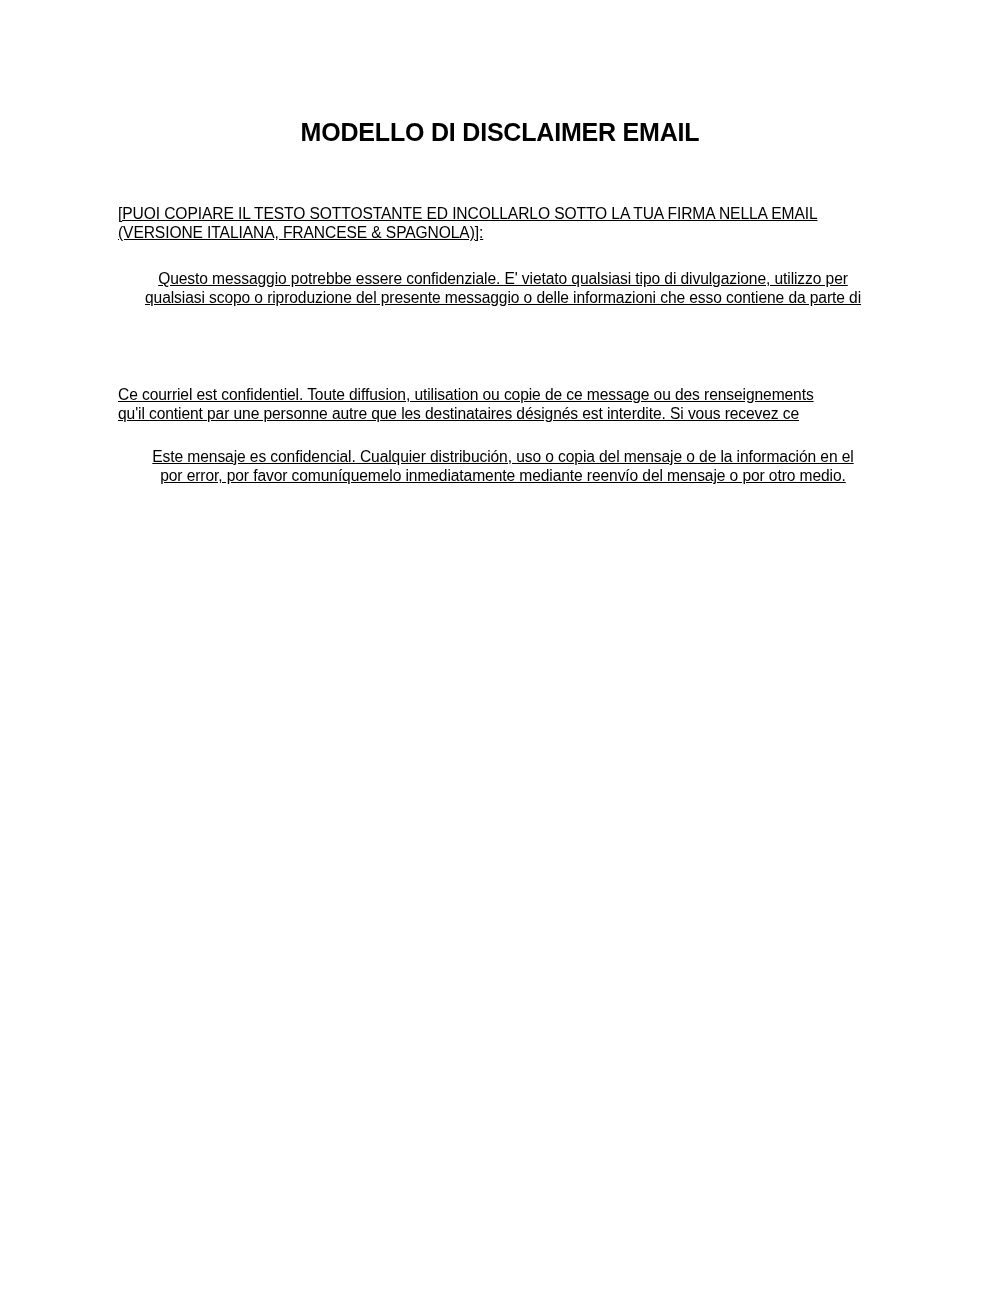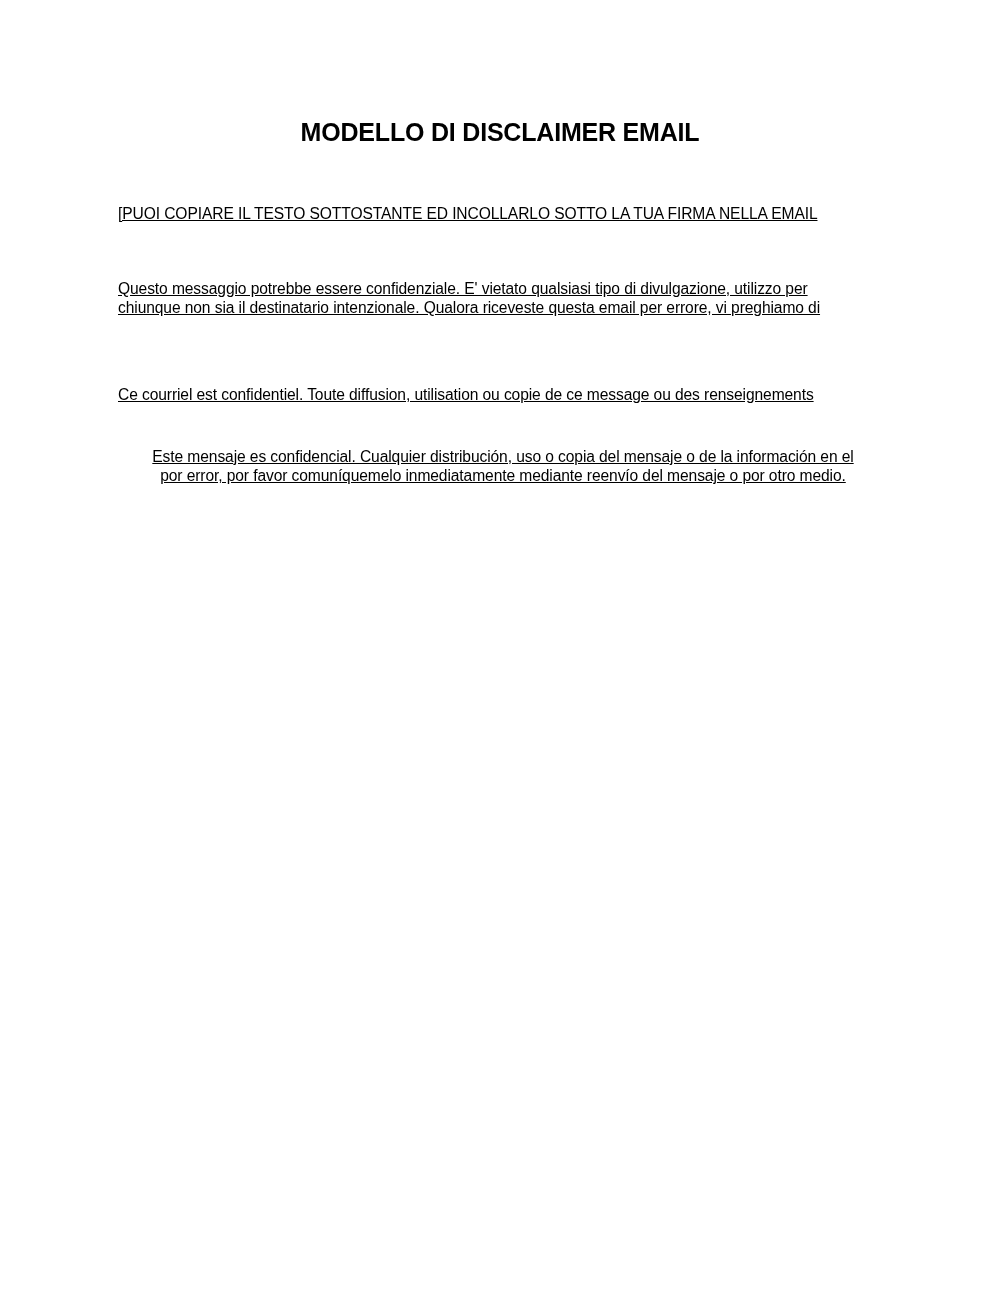--- a/index.html
+++ b/index.html
@@ -36,40 +36,42 @@
     .para {
       position: absolute;
       left: 118px;
       width: 770px;
       font-size: 15.6px;
       line-height: 19px;
       letter-spacing: -0.1px;
     }
     .line { display: block; white-space: nowrap; text-decoration: underline; }
     #instruction { top: 204px; }
-    #p-it { top: 279px; }
+    #p-it { top: 269px; text-align: center; }
     #p-fr { top: 385px; }
     #p-es { top: 447px; text-align: center; }
   </style>
 </head>
 <body>
 
 <div class="page">
   <div class="title">MODELLO DI DISCLAIMER EMAIL</div>
 
   <div class="para" id="instruction">
     <span class="line">[PUOI COPIARE IL TESTO SOTTOSTANTE ED INCOLLARLO SOTTO LA TUA FIRMA NELLA EMAIL</span>
+    <span class="line">(VERSIONE ITALIANA, FRANCESE &amp; SPAGNOLA)]:</span>
   </div>
 
   <div class="para" id="p-it">
     <span class="line">Questo messaggio potrebbe essere confidenziale. E' vietato qualsiasi tipo di divulgazione, utilizzo per</span>
-    <span class="line">chiunque non sia il destinatario intenzionale. Qualora riceveste questa email per errore, vi preghiamo di</span>
+    <span class="line">qualsiasi scopo o riproduzione del presente messaggio o delle informazioni che esso contiene da parte di</span>
   </div>
 
   <div class="para" id="p-fr">
     <span class="line">Ce courriel est confidentiel. Toute diffusion, utilisation ou copie de ce message ou des renseignements</span>
+    <span class="line">qu'il contient par une personne autre que les destinataires désignés est interdite. Si vous recevez ce</span>
   </div>
 
   <div class="para" id="p-es">
     <span class="line">Este mensaje es confidencial. Cualquier distribución, uso o copia del mensaje o de la información en el</span>
     <span class="line">por error, por favor comuníquemelo inmediatamente mediante reenvío del mensaje o por otro medio.</span>
   </div>
 </div>
 
 </body></html>

